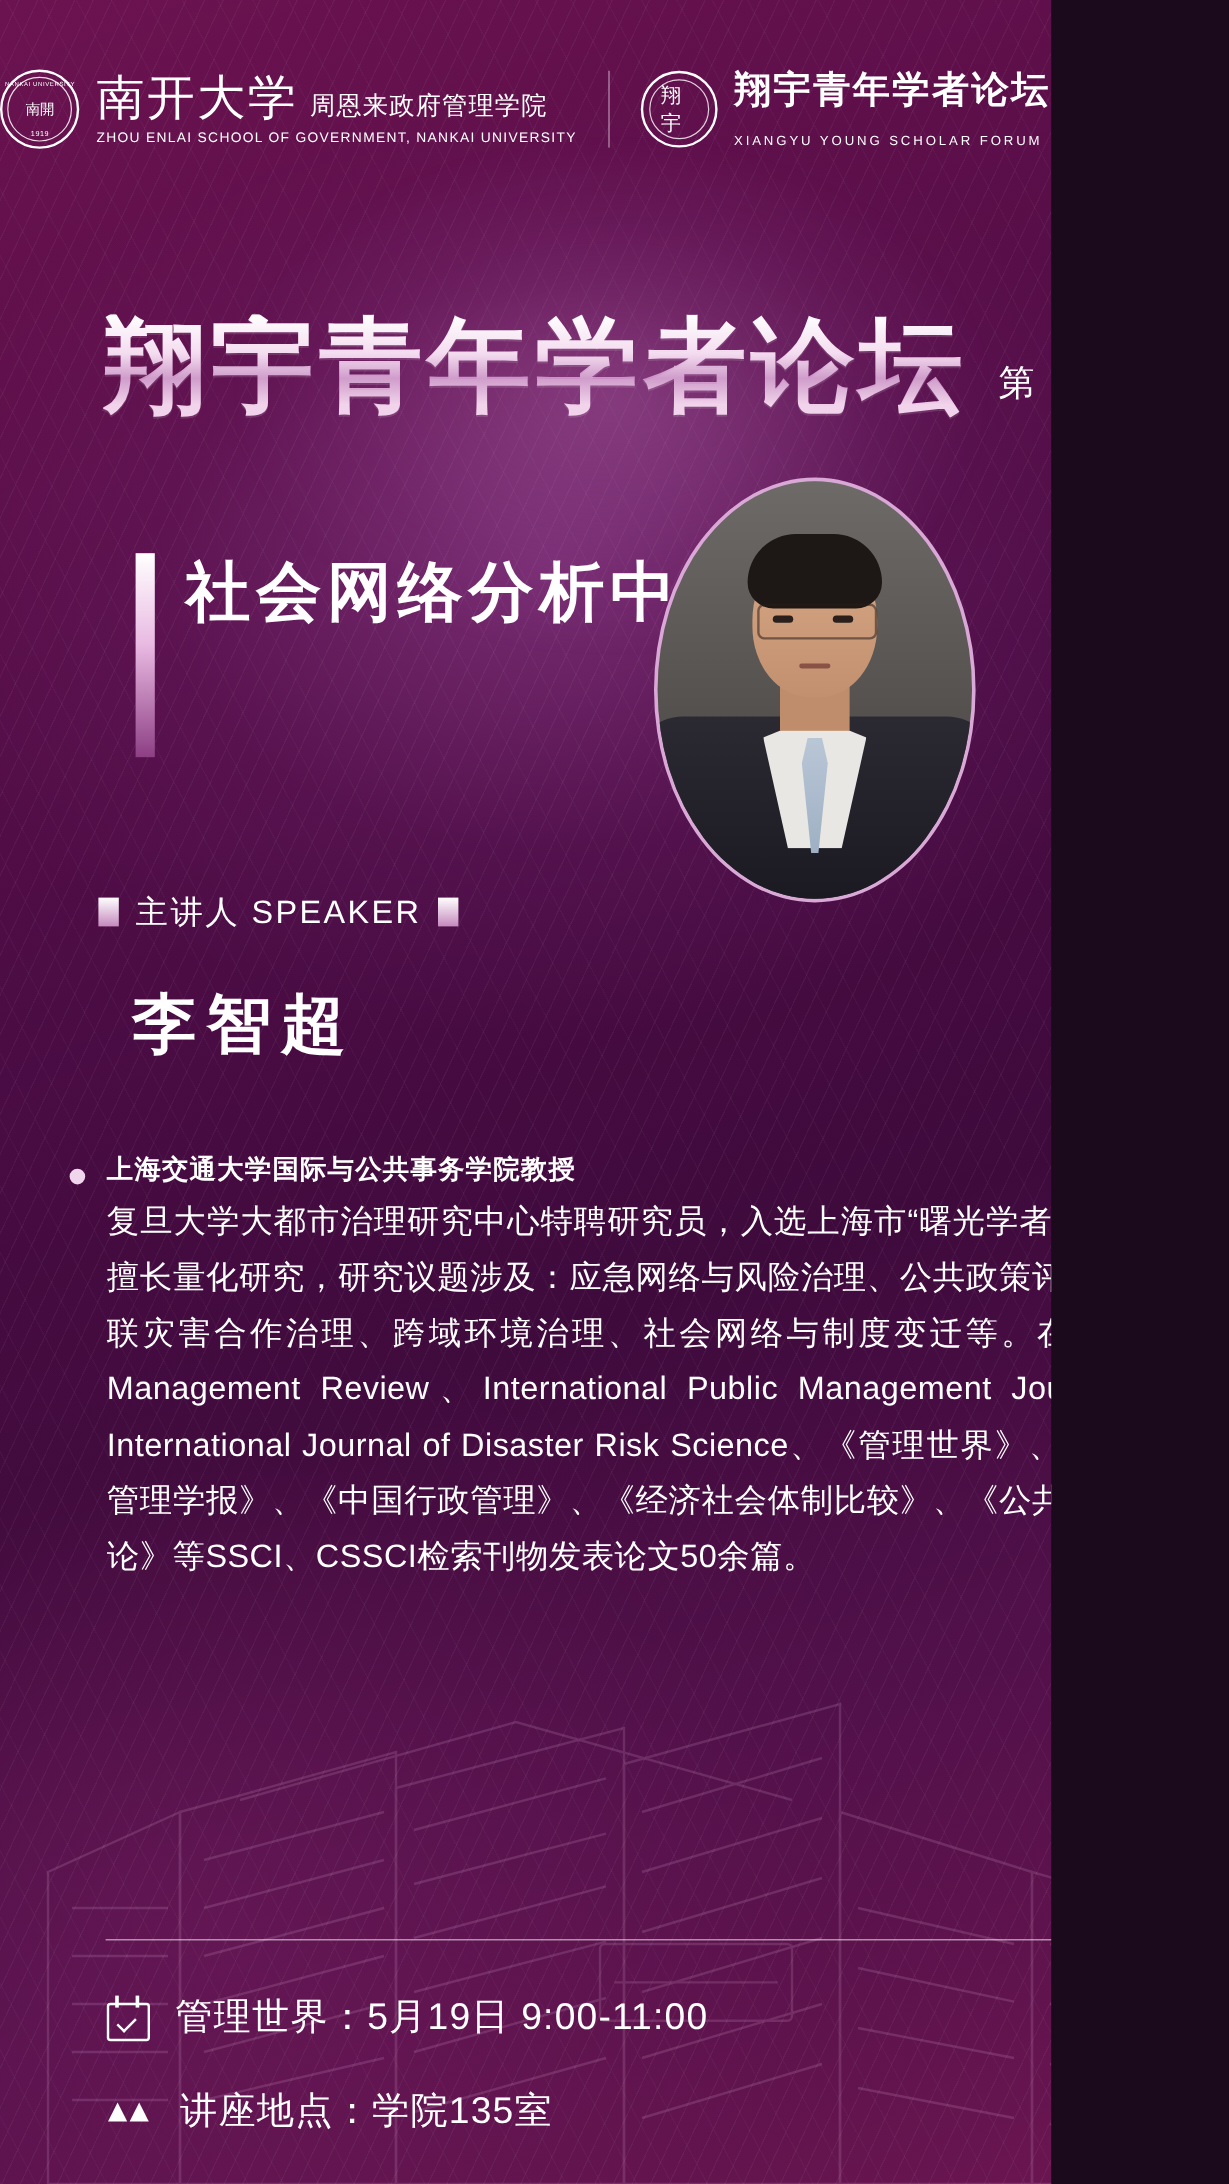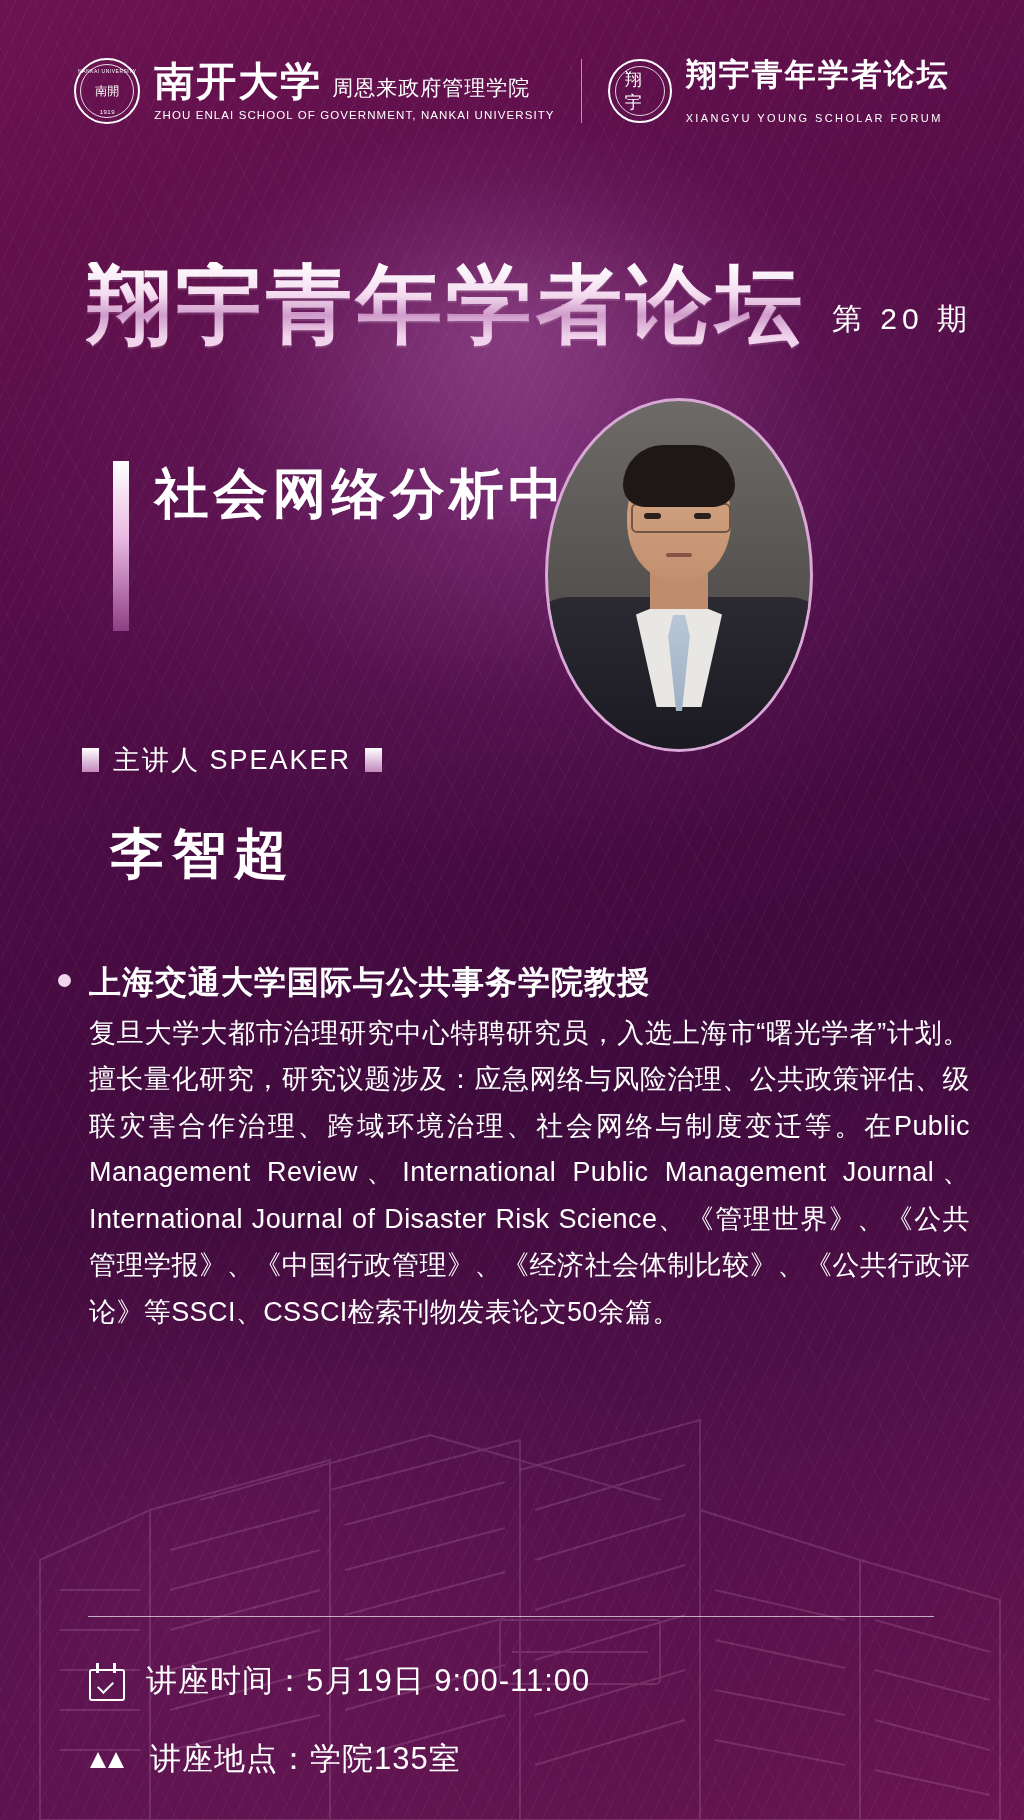--- a/index.html
+++ b/index.html
@@ -5,21 +5,21 @@
   html, body {
     margin: 0;
     padding: 0;
     background: #1b0a1b;
   }
   body {
     font-family: "Liberation Sans", "DejaVu Sans", sans-serif;
   }
   .poster {
     position: relative;
-    width: 1024px;
+    width: 876px;
     height: 1820px;
     overflow: hidden;
     background:
       radial-gradient(ellipse 720px 520px at 52% 26%, rgba(150,70,150,0.55) 0%, rgba(110,35,105,0.25) 45%, rgba(80,20,75,0.0) 75%),
       radial-gradient(ellipse 900px 700px at 20% 88%, rgba(120,30,95,0.45) 0%, rgba(90,20,75,0.12) 55%, rgba(60,12,55,0) 80%),
       linear-gradient(160deg, #6b1350 0%, #5d0f4a 18%, #4b0c44 40%, #3e0a3c 60%, #51104a 78%, #6a1550 100%);
   }
   
   .hatch {
     position: absolute;
@@ -110,21 +110,21 @@
   }
   .logo-left-texts { color: #fff; }
   .nk-line1 {
     display: flex;
     align-items: baseline;
     gap: 10px;
   }
   .nk-cn {
     font-family: "Liberation Serif", "DejaVu Serif", serif;
     font-size: 40px;
-    font-weight: 700;
+    font-weight: 400;
     letter-spacing: 2px;
     line-height: 1.05;
   }
   .nk-school {
     font-family: "Liberation Serif", "DejaVu Serif", serif;
     font-size: 21px;
     letter-spacing: 1px;
   }
   .nk-en {
     font-size: 11.5px;
@@ -369,21 +369,21 @@
   .bullet {
     width: 13px; height: 13px;
     border-radius: 50%;
     background: #f0d6ec;
     margin-top: 16px;
     flex: 0 0 auto;
   }
   .bio-body { flex: 1 1 auto; }
   .bio-head {
     color: #ffffff;
-    font-size: 32px;
+    font-size: 22px;
     font-weight: 700;
     letter-spacing: 1px;
     line-height: 1.5;
   }
   .bio-text {
     color: #ffffff;
     font-size: 27px;
     line-height: 1.72;
     letter-spacing: 0.4px;
     margin-top: 4px;
@@ -546,21 +546,21 @@
   <div class="hr"></div>
 
   <div class="info-row info-time">
     <div class="icon-cal">
       <div class="leg-l"></div>
         <div class="leg-r"></div>
       <div class="body"></div>
       <div class="tick"></div>
     </div>
     <div class="info-text">
-      <span>讲座时间：</span><span>5月19日 9:00-11:00</span>
+      <span>管理世界：</span><span>5月19日 9:00-11:00</span>
     </div>
   </div>
 
   <div class="info-row info-place">
     <svg class="icon-loc" viewBox="0 0 40 30">
       <path d="M2 24 L10 8 L18 24 Z" fill="#ffffff"></path>
       <path d="M20 24 L28 8 L36 24 Z" fill="#ffffff"></path>
     </svg>
     <div class="info-text">
       <span>讲座地点：</span><span>学院135室</span>

